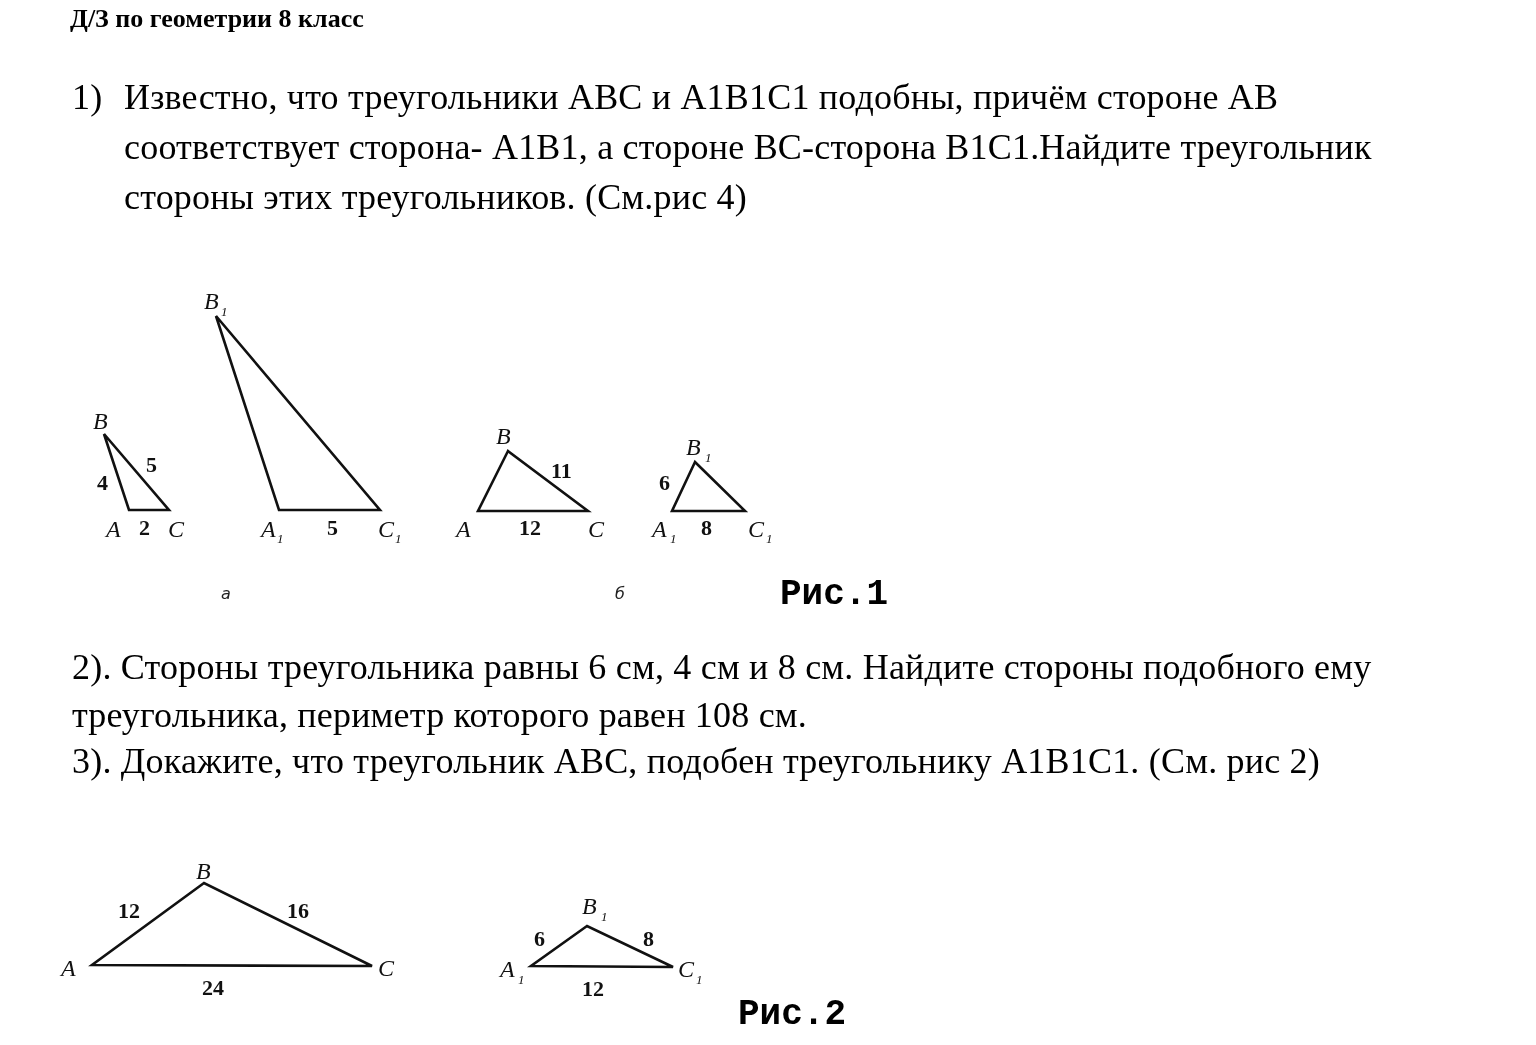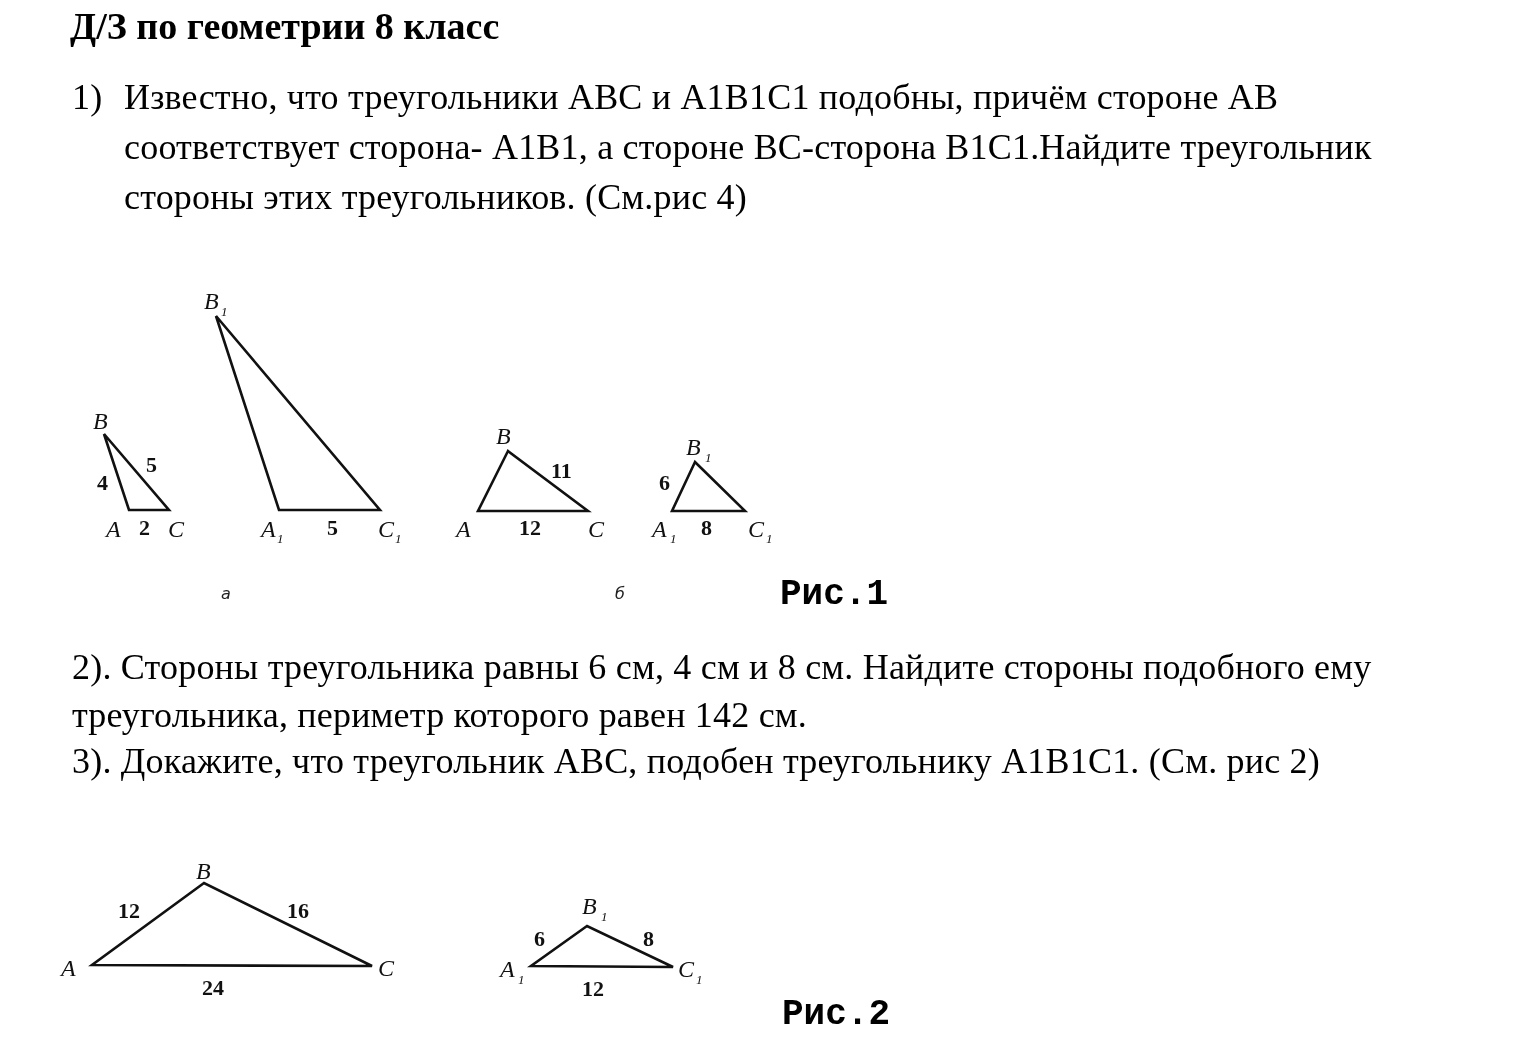--- a/index.html
+++ b/index.html
@@ -2,21 +2,21 @@
 <html><head>
   <meta charset="utf-8">
   <style>
     html, body { margin: 0; padding: 0; background: #ffffff; }
     body {
       width: 1536px; height: 1045px; position: relative; overflow: hidden;
       font-family: "Liberation Serif", "DejaVu Serif", serif; color: #000;
     }
     .abs { position: absolute; }
     .title {
-      left: 70px; top: 4px; font-size: 38px; font-weight: bold; white-space: nowrap;
+      left: 70px; top: 4px; font-size: 26px; font-weight: bold; white-space: nowrap;
     }
     .para {
       font-size: 36px; line-height: 49px; white-space: nowrap; letter-spacing: 0.2px;
     }
     .p1 { left: 72px; top: 73px; }
     .p1 .num { position: absolute; left: 0; top: 0; }
     .p1 .line { position: absolute; left: 52px; white-space: nowrap; text-align: center; }
     .p1 .l0 { top: 0; }
     .p1 .l1 { top: 50px; }
     .p1 .l2 { top: 100px; }
@@ -25,21 +25,21 @@
     .p2 .l0 { top: 0; }
     .p2 .l1 { top: 48px; }
     .p2 .l2 { top: 94px; }
     svg.fig { position: absolute; left: 0; top: 0; }
     .vlabel { font-family: "Liberation Serif", "DejaVu Serif", serif; font-style: italic; font-size: 24px; fill: #111; }
     .sub { font-family: "Liberation Serif", "DejaVu Serif", serif; font-style: italic; font-size: 13px; fill: #111; }
     .nlabel { font-family: "Liberation Serif", "DejaVu Serif", serif; font-weight: bold; font-size: 22px; fill: #111; }
     .cap { font-family: "DejaVu Sans", sans-serif; font-style: italic; font-size: 16px; fill: #222; }
     .figcap { font-family: Liberation Mono, monospace; font-weight: bold; font-size: 36px; }
     .fc1 { left: 780px; top: 574px; }
-    .fc2 { left: 782px; top: 994px; text-align: right; }
+    .fc2 { left: 738px; top: 994px; text-align: right; }
   </style>
 </head>
 <body>
 
 <div class="abs title">Д/З по геометрии 8 класс</div>
 
 <div class="abs para p1">
   <span class="num">1)</span>
   <span class="line l0">Известно, что треугольники ABC и A1B1C1 подобны, причём стороне AB</span>
   <span class="line l1">соответствует сторона- A1B1, а стороне BC-сторона B1C1.Найдите треугольник</span>
@@ -110,17 +110,17 @@
   <text class="sub" x="696" y="984">1</text>
   <text class="nlabel" x="534" y="946">6</text>
   <text class="nlabel" x="643" y="946">8</text>
   <text class="nlabel" x="582" y="996">12</text>
 </svg>
 
 <div class="abs figcap fc1">Рис.1</div>
 
 <div class="abs para p2">
   <span class="line l0">2). Стороны треугольника равны 6 см, 4 см и 8 см. Найдите стороны подобного ему</span>
-  <span class="line l1">треугольника, периметр которого равен 142 см.</span>
+  <span class="line l1">треугольника, периметр которого равен 108 см.</span>
   <span class="line l2">3). Докажите, что треугольник ABC, подобен треугольнику A1B1C1. (См. рис 2)</span>
 </div>
 
 <div class="abs figcap fc2">Рис.2</div>
 
 </body></html>

